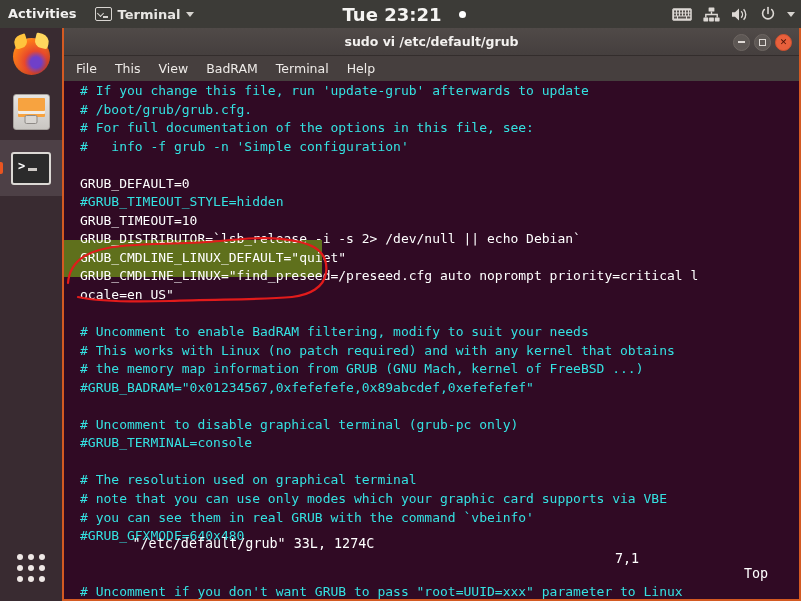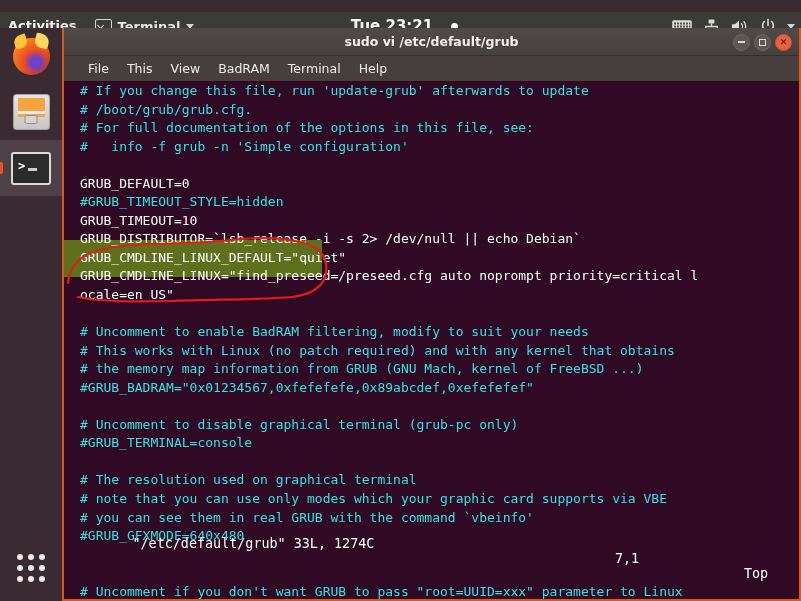--- a/index.html
+++ b/index.html
@@ -18,21 +18,20 @@
 
   
   #topbar {
     position: absolute; top: 0; left: 0;
     width: 801px; height: 28px;
     background: #3c3b37;
     color: #e8e6e3;
     font-size: 13px;
     display: flex;
     align-items: flex-start;
-    margin-top: 12px;
   }
   #activities {
     padding: 0 10px 0 8px;
     font-weight: bold;
     font-size: 13px;
     color: #f2f1f0;
     line-height: 28px;
     height: 28px;
     display: flex; align-items: center;
   }
@@ -68,21 +67,21 @@
     border-left: 4.5px solid transparent;
     border-right: 4.5px solid transparent;
     border-top: 5px solid #d6d3cf;
     display: inline-block;
   }
   #clock {
     position: absolute;
     left: 0; right: 0;
     text-align: center;
     font-weight: bold;
-    font-size: 15px;
+    font-size: 18px;
     color: #f5f4f2;
     display: flex;
     justify-content: center;
     align-items: center;
     gap: 18px;
     height: 28px;
     pointer-events: none;
     padding-left: 8px;
   }
   #clock > * { pointer-events: auto; }
@@ -225,21 +224,21 @@
     font-family: "DejaVu Sans", sans-serif;
   }
   .wbtn.close { background: #e8603c; border-color: #cf512f; color: #4b1206; }
   .wbtn .dash { width: 7px; height: 1.6px; background: #ded9d5; display:block; }
   .wbtn .sq { width: 7px; height: 7px; border: 1.5px solid #ded9d5; display:block; box-sizing:border-box;}
 
   #menubar {
     height: 25px; width: 100%;
     background: #463f3e;
     display: flex; align-items: center;
-    padding-left: 24px;
+    padding-left: 12px;
     gap: 18px;
     color: #eeebe8;
     font-size: 12.5px;
     box-sizing: border-box;
   }
   #menubar .mi { cursor: default; }
 
   #termview {
     position: relative;
     width: 100%;

